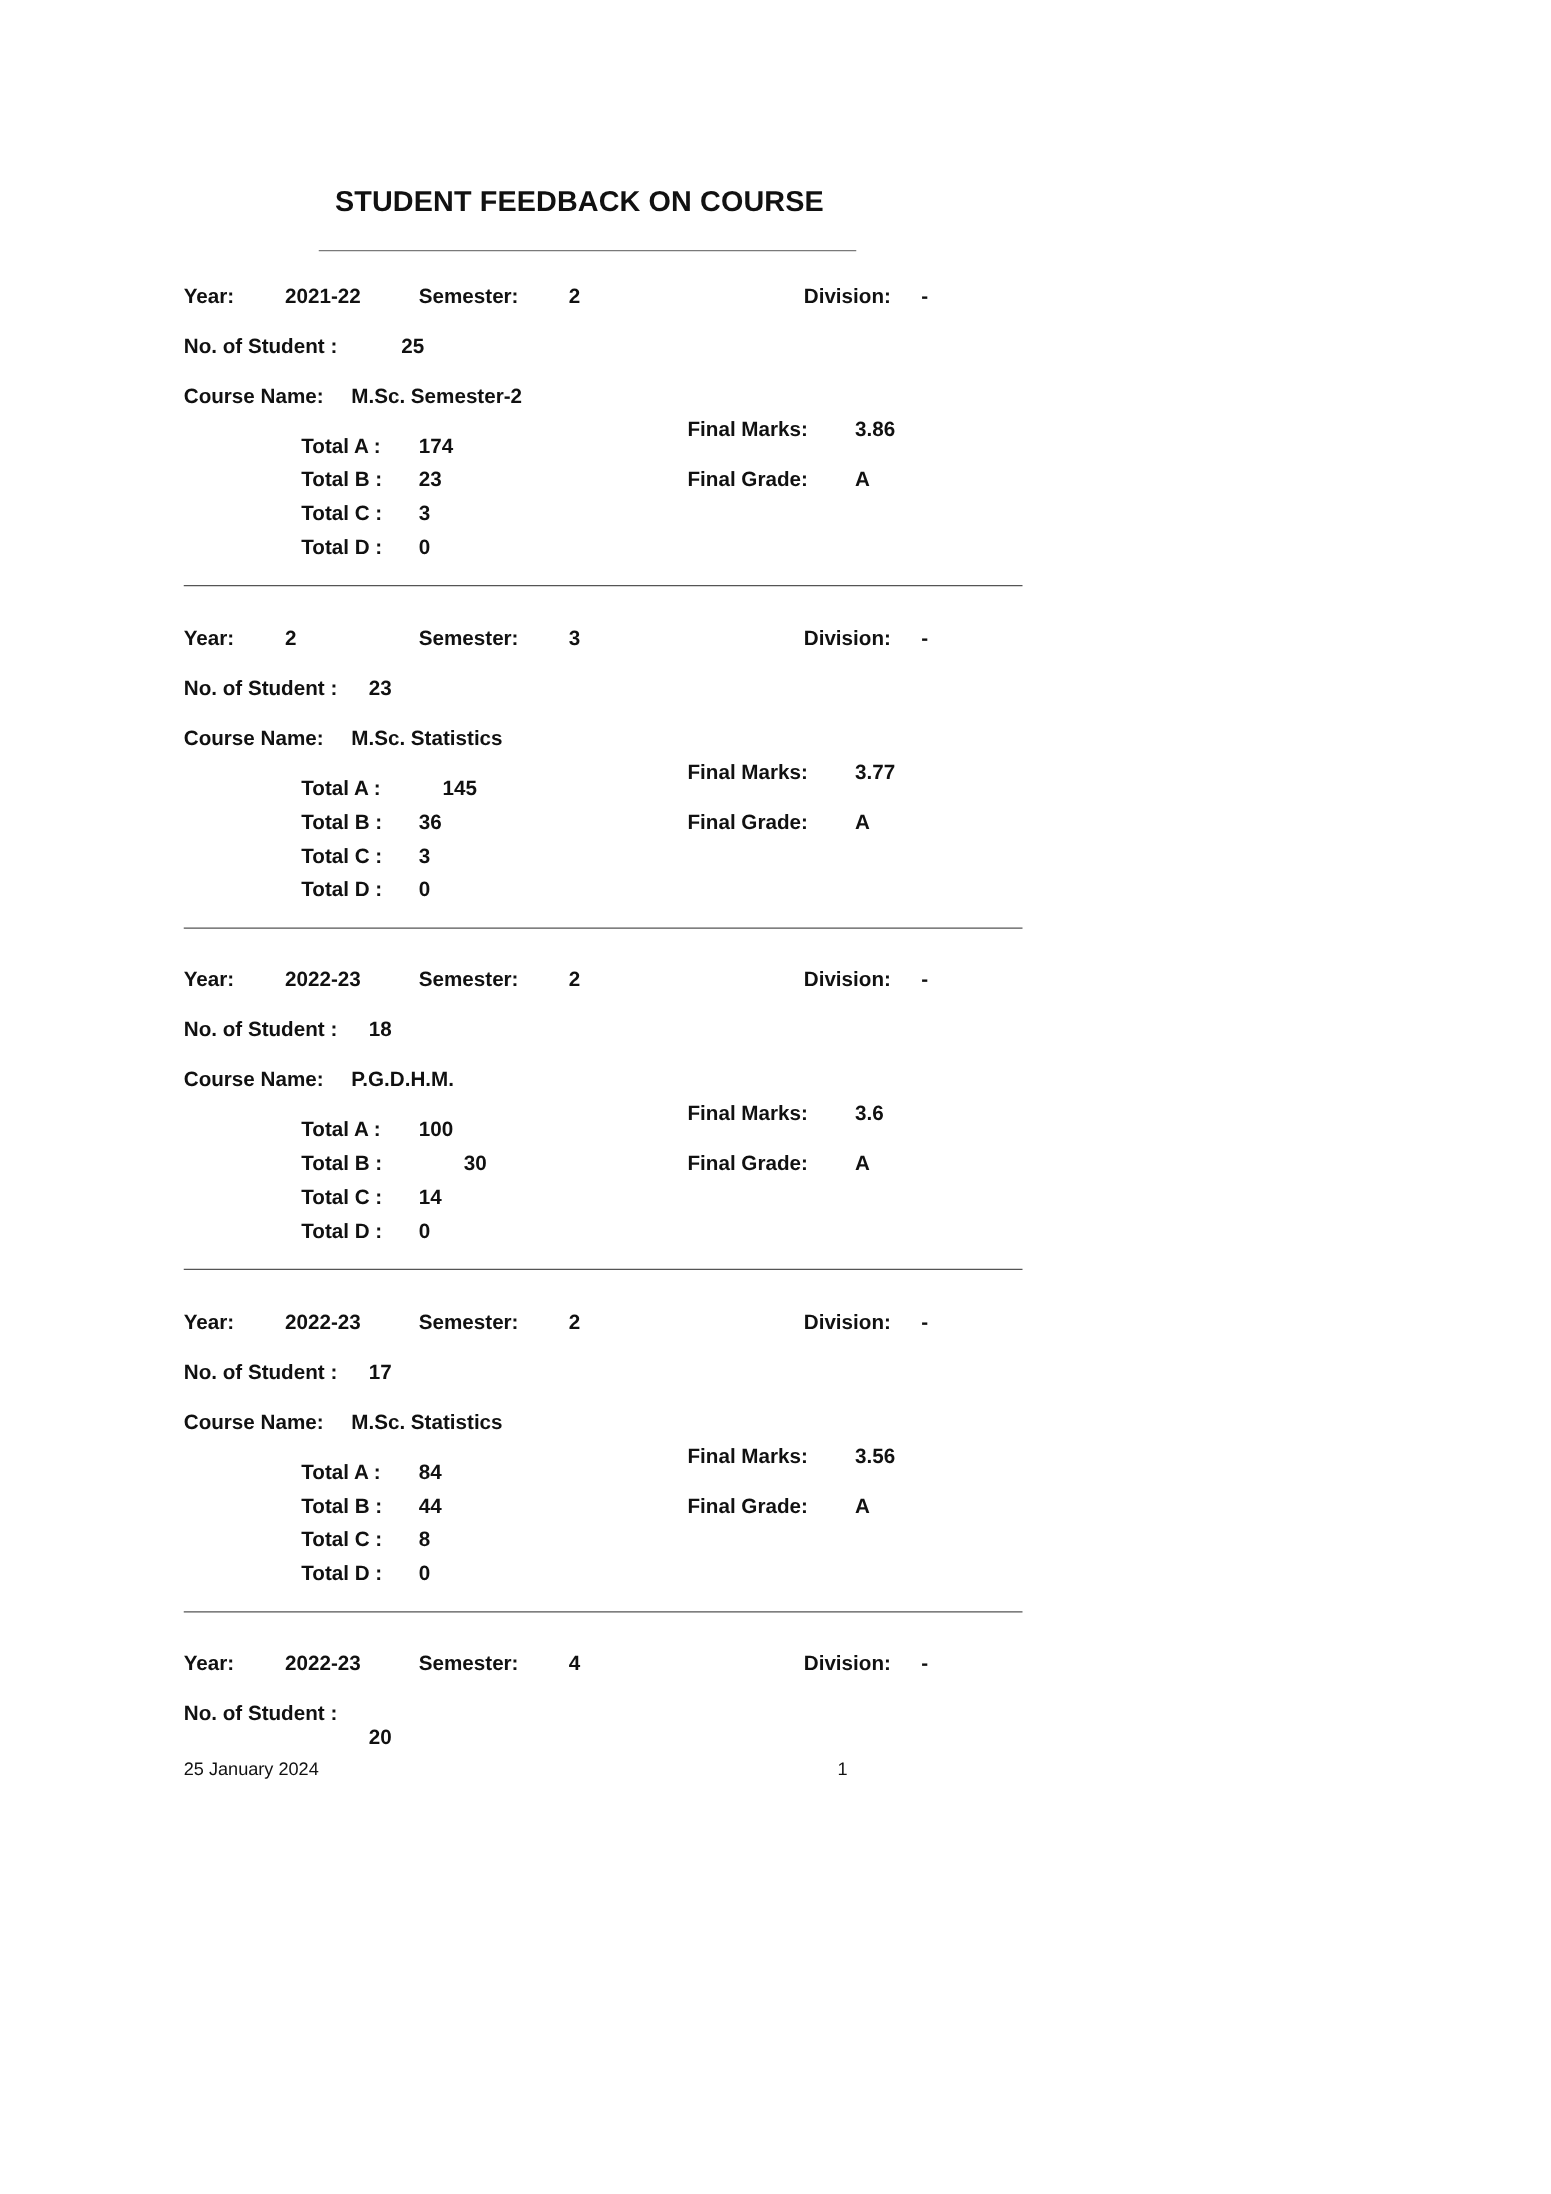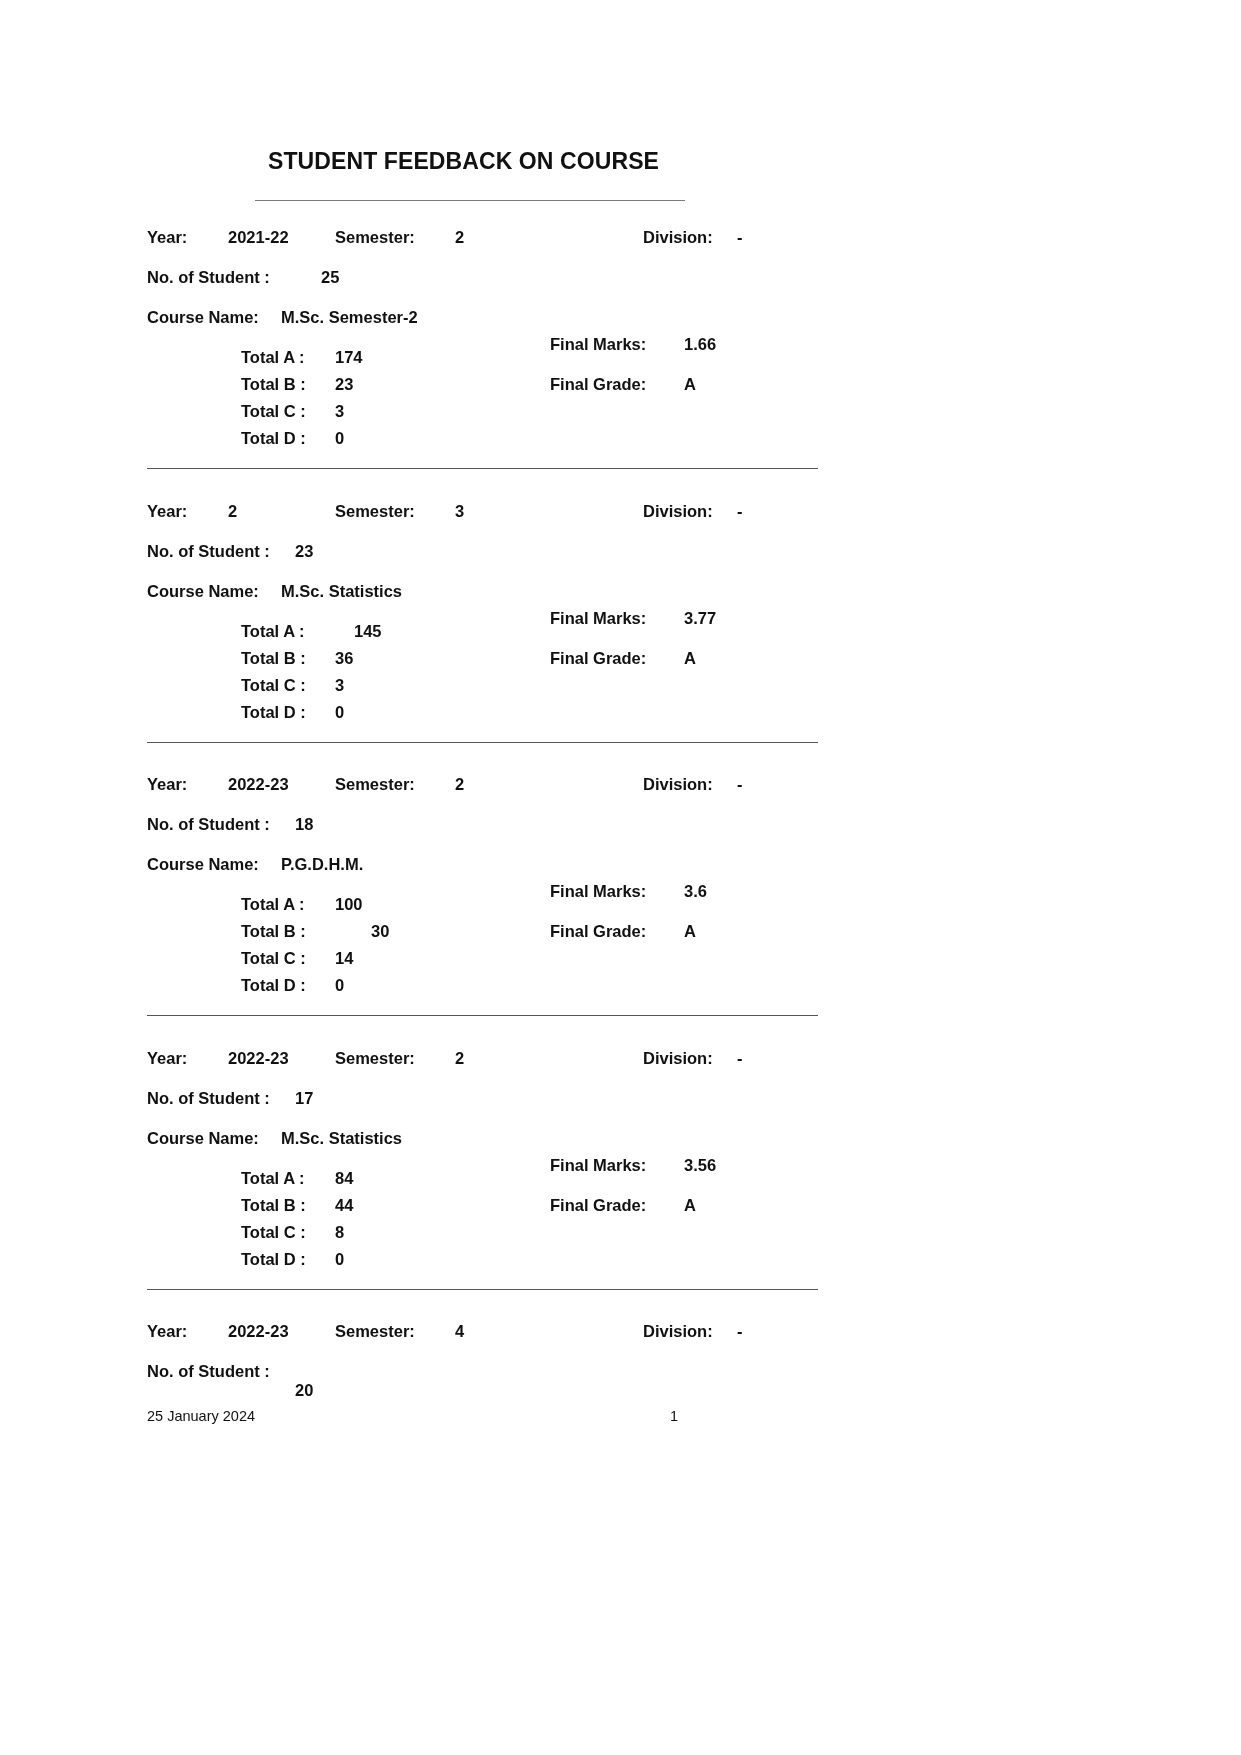--- a/index.html
+++ b/index.html
@@ -36,21 +36,21 @@
       <div class="t" style="left: 228px; top: 0px;">2021-22</div>
       <div class="t" style="left: 335px; top: 0px;">Semester:</div>
       <div class="t" style="left: 455px; top: 0px;">2</div>
       <div class="t" style="left: 643px; top: 0px;">Division:</div>
       <div class="t" style="left: 737px; top: 0px;">-</div>
       <div class="t" style="left: 147px; top: 40px;">No. of Student :</div>
       <div class="t" style="left: 278px; top: 40px; margin-left: 43px;">25</div>
       <div class="t" style="left: 147px; top: 80px;">Course Name:</div>
       <div class="t" style="left: 281px; top: 80px;">M.Sc. Semester-2</div>
       <div class="t" style="left: 550px; top: 107px;">Final Marks:</div>
-      <div class="t" style="left: 684px; top: 107px;">1.66</div>
+      <div class="t" style="left: 684px; top: 107px;">3.86</div>
       <div class="t" style="left: 241px; top: 120px;">Total A :</div>
       <div class="t" style="left: 335px; top: 120px;">174</div>
       <div class="t" style="left: 241px; top: 147px;">Total B :</div>
       <div class="t" style="left: 335px; top: 147px;">23</div>
       <div class="t" style="left: 550px; top: 147px;">Final Grade:</div>
       <div class="t" style="left: 684px; top: 147px;">A</div>
       <div class="t" style="left: 241px; top: 174px;">Total C :</div>
       <div class="t" style="left: 335px; top: 174px;">3</div>
       <div class="t" style="left: 241px; top: 201px;">Total D :</div>
       <div class="t" style="left: 335px; top: 201px;">0</div>

